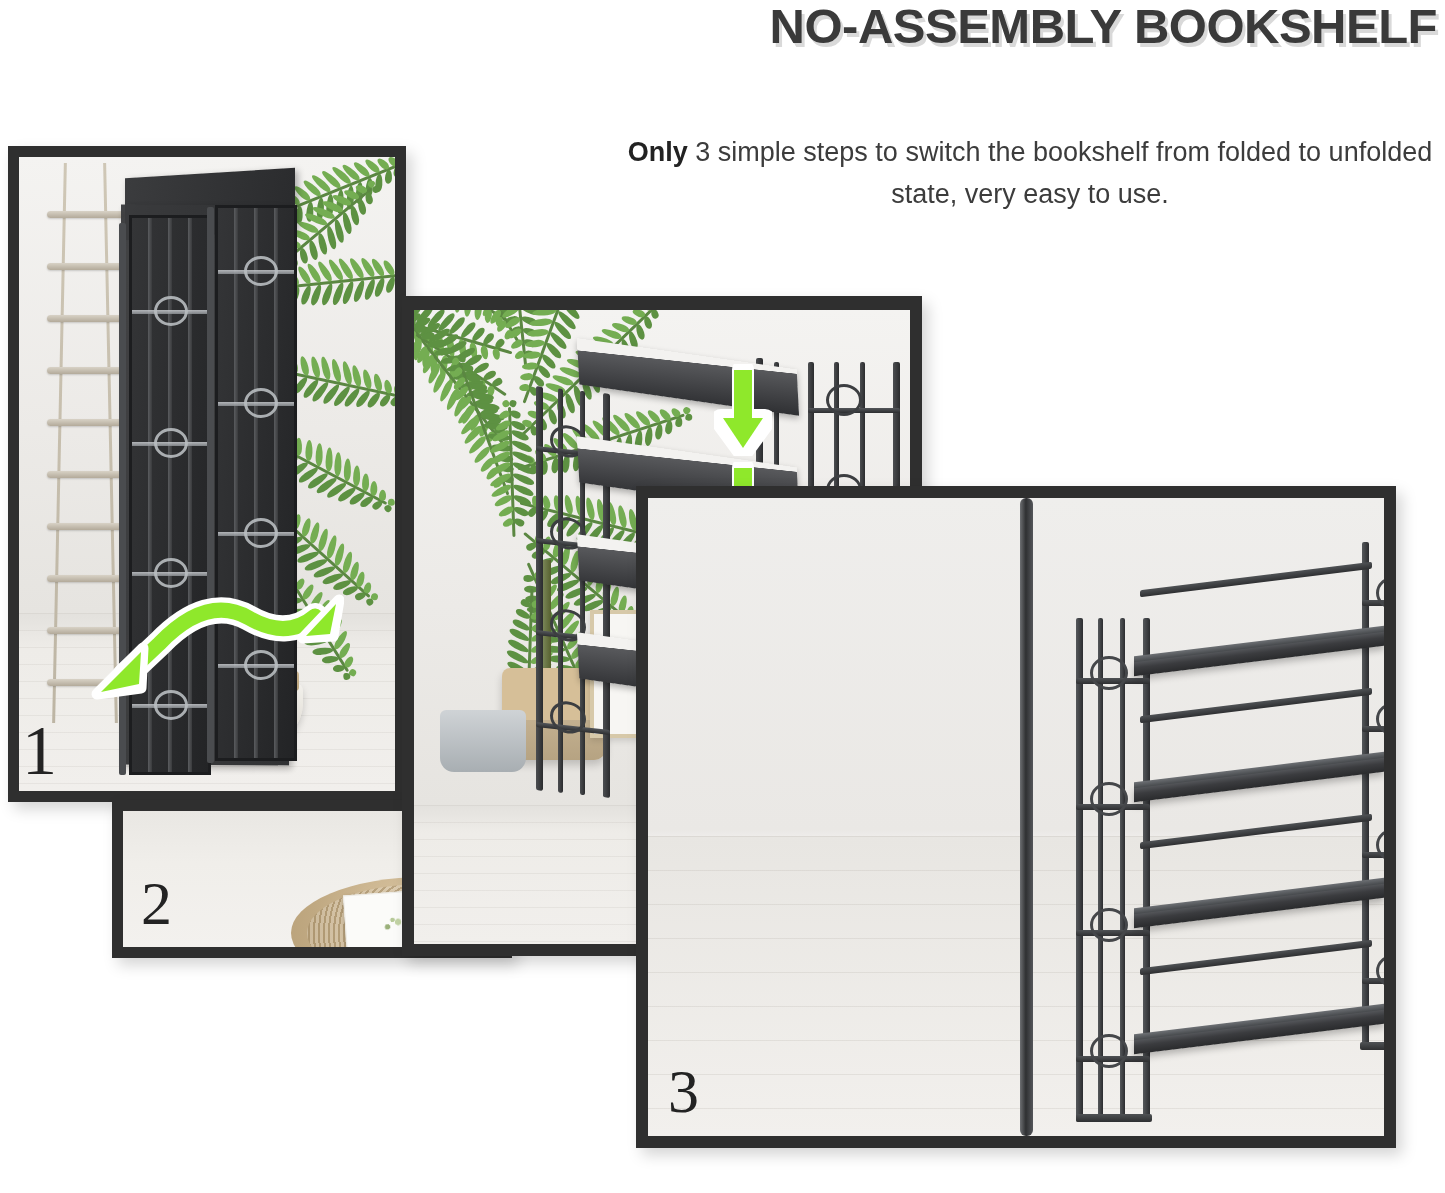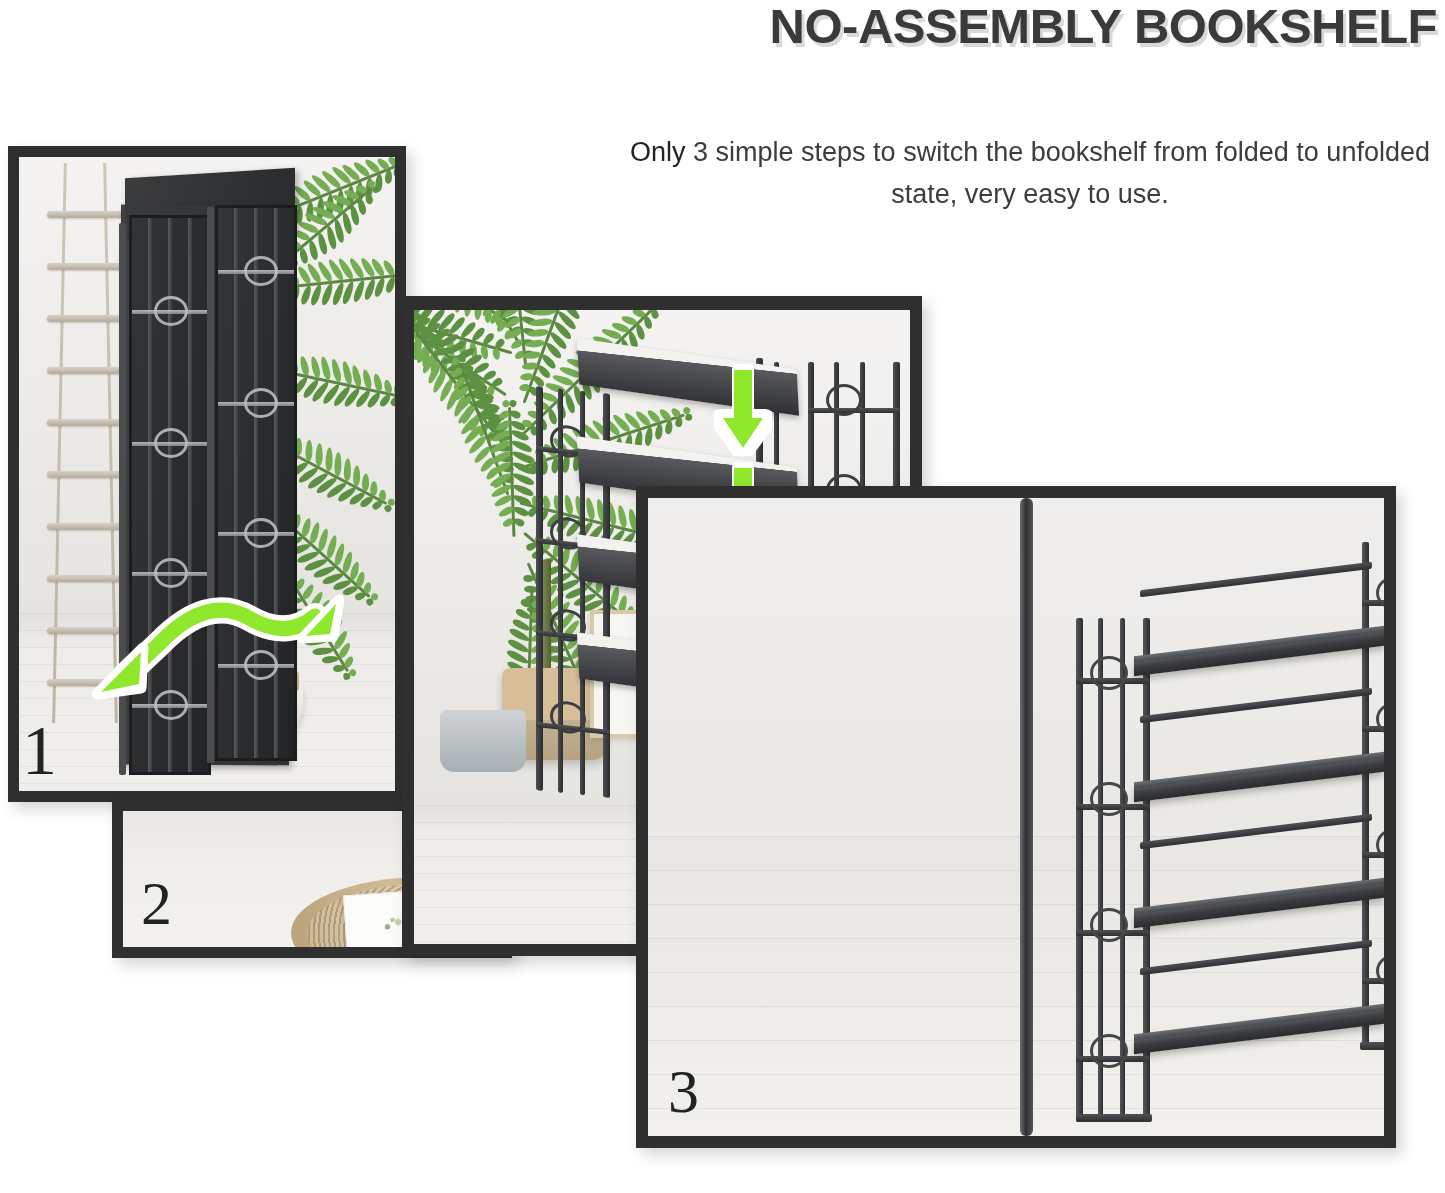--- a/index.html
+++ b/index.html
@@ -11,21 +11,21 @@
     position:absolute; top:-2px; left:545px; width:900px;
     text-align:right; padding-right:8px;
     font-size:49px; font-weight:bold; letter-spacing:-0.5px;
     color:#3a3a3a; white-space:nowrap;
     text-shadow:3px 4px 0 #d9d9d9;
   }
   #header-sub {
     position:absolute; top:132px; left:620px; width:820px;
     text-align:center; font-size:27px; color:#3c3c3c; line-height:1.55;
   }
-  #header-sub b { font-weight:normal; color:#222; }
+  #header-sub b { font-weight:bold; color:#222; }
 
   
   .panel { position:absolute; background:#2f2f2f; box-shadow:6px 7px 14px rgba(0,0,0,.17); }
   .panel-inner { position:absolute; overflow:hidden; background:#eceae6; }
 
   
   #panel-1 { left:8px; top:146px; width:398px; height:656px; }
   #panel-1 .panel-inner { left:11px; top:11px; right:11px; bottom:11px; }
   .room-wall { position:absolute; left:0; top:0; right:0; height:72%;
     background:linear-gradient(180deg,#f4f3f1 0%,#eceae7 60%,#e6e4e0 100%); }

